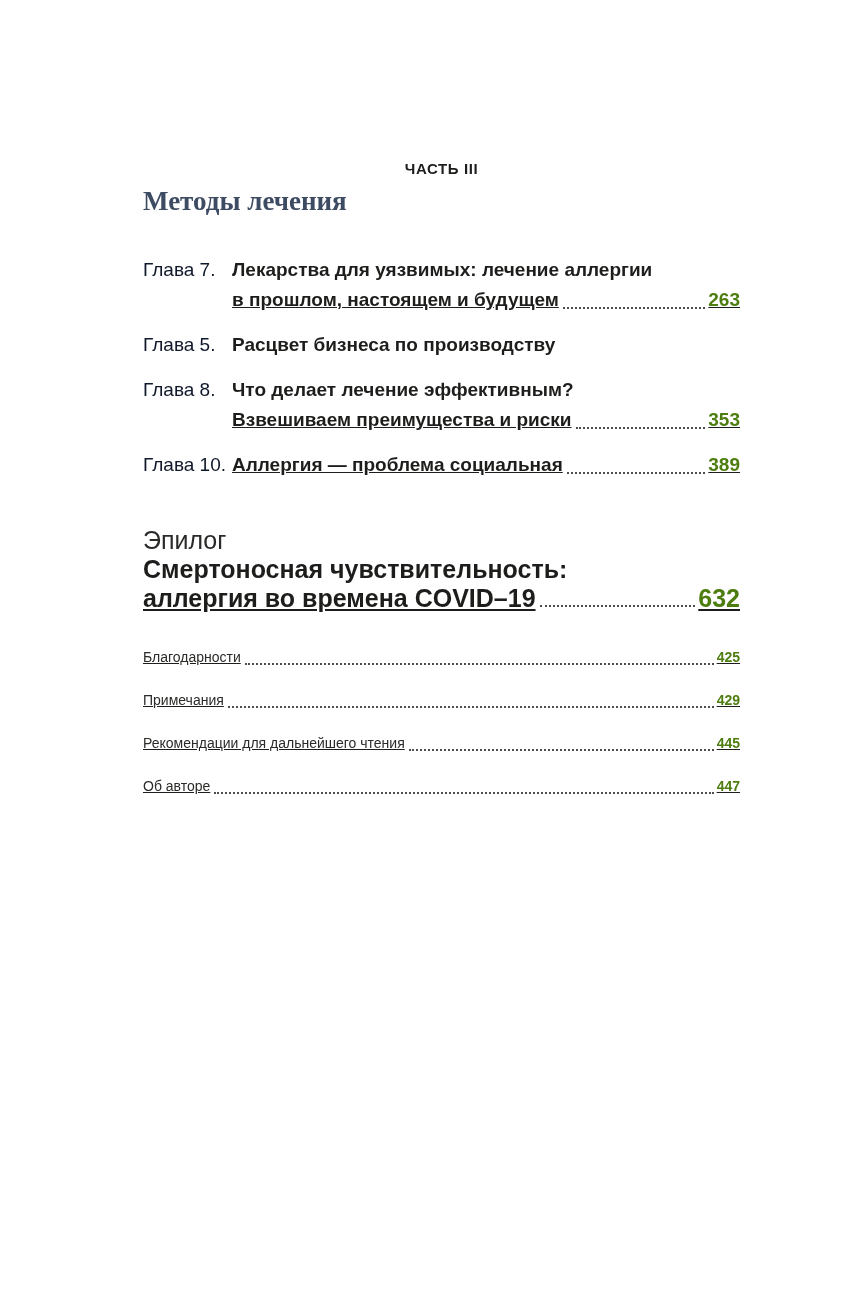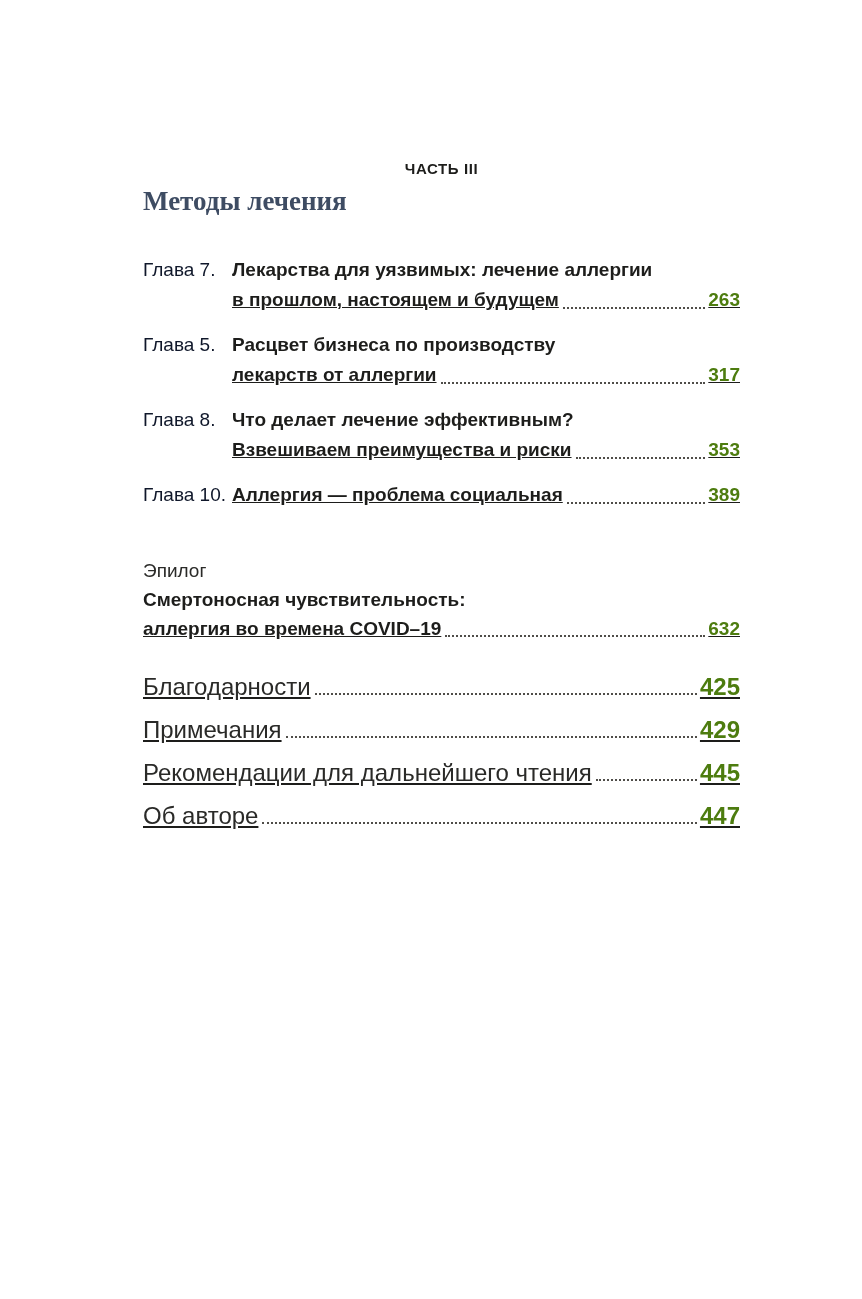--- a/index.html
+++ b/index.html
@@ -76,35 +76,35 @@
   }
   .pagenum {
     font-weight: 700;
     color: #4d7c0f;
     white-space: nowrap;
   }
 
   
   .epilogue {
     margin-top: 46px;
-    font-size: 19px;
+    font-size: 25px;
     line-height: 29px;
   }
   .ep-label {
     font-weight: 400;
     color: #2a2a28;
   }
   .ep-line {
     font-weight: 700;
   }
   .backmatter {
     margin-top: 30px;
   }
   .bm-item {
-    font-size: 24px;
+    font-size: 14px;
     line-height: 28px;
     margin-bottom: 15px;
   }
   .bm-item .txt {
     font-weight: 400;
     color: #2a2a28;
   }
 </style>
 </head>
 <body>
@@ -124,25 +124,20 @@
           <span class="leader"></span>
           <span class="pagenum">263</span>
         </div>
       </div>
     </div>
 
     <div class="chapter">
       <div class="ch-label">Глава 5.</div>
       <div class="ch-body">
         <div class="ch-line">Расцвет бизнеса по производству</div>
-        <div class="ch-line toc-line">
-          <span class="txt">лекарств от аллергии</span>
-          <span class="leader"></span>
-          <span class="pagenum">317</span>
-        </div>
       </div>
     </div>
 
     <div class="chapter">
       <div class="ch-label">Глава 8.</div>
       <div class="ch-body">
         <div class="ch-line">Что делает лечение эффективным?</div>
         <div class="ch-line toc-line">
           <span class="txt">Взвешиваем преимущества и риски</span>
           <span class="leader"></span>

